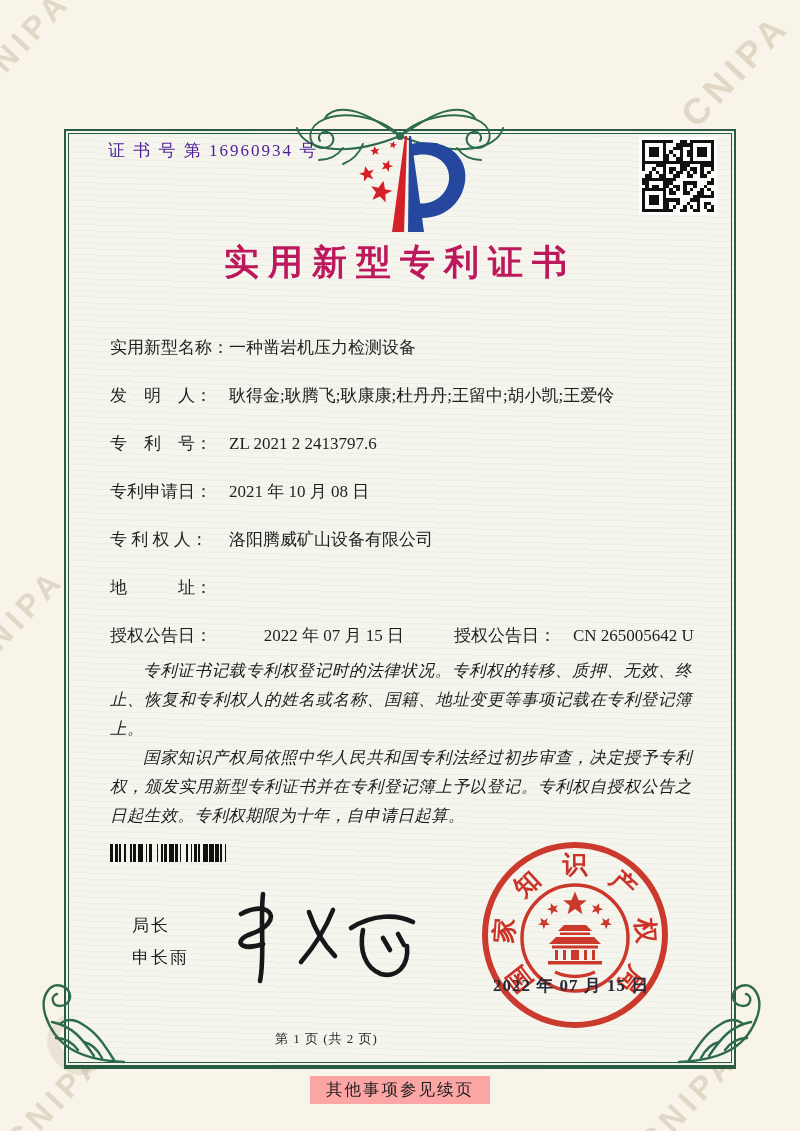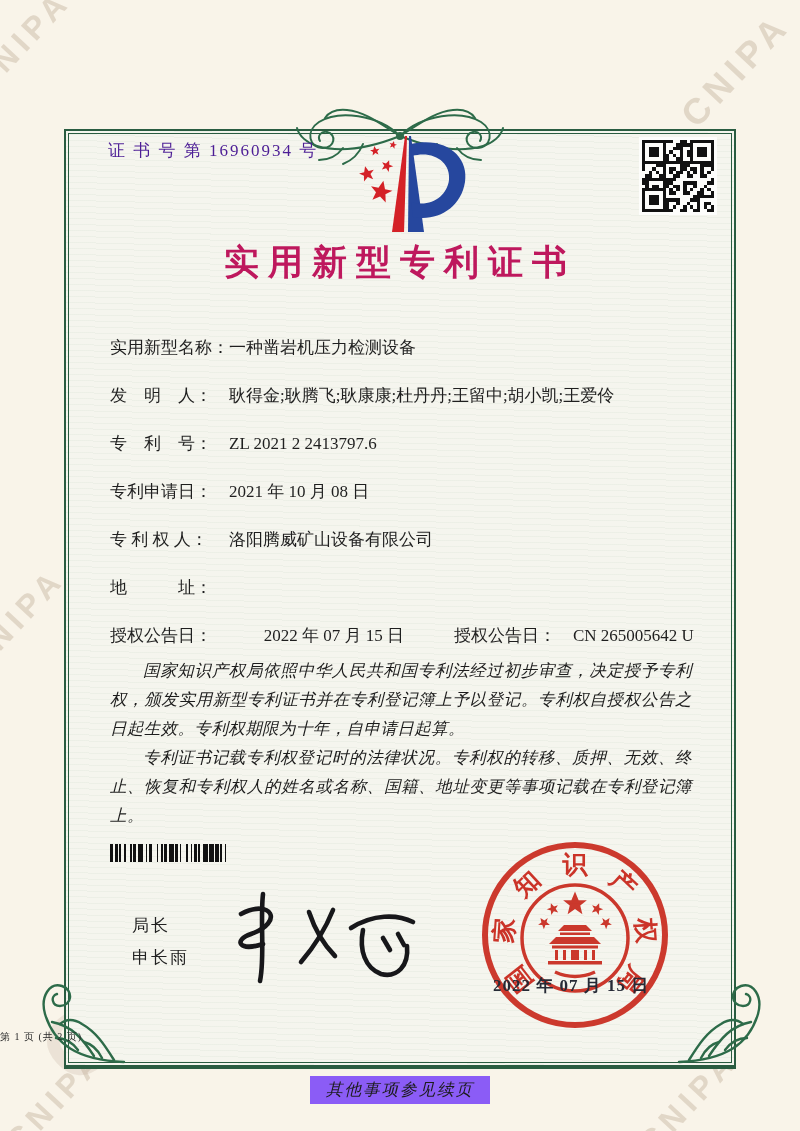--- a/index.html
+++ b/index.html
@@ -63,25 +63,25 @@
   .seal{position:absolute;left:478px;top:838px;width:194px;height:194px;}
   .seal-ring{position:absolute;inset:4px;border:6px solid rgba(200,40,28,.92);border-radius:50%;}
   .seal-char{position:absolute;left:50%;top:50%;width:28px;margin-left:-14px;margin-top:-16px;
     font-size:25px;font-weight:bold;color:rgba(200,40,28,.95);text-align:center;
     font-family:"Liberation Serif",serif;}
   .seal-emblem{position:absolute;left:37px;top:40px;}
   .seal-date{position:absolute;left:493px;top:974px;width:170px;font-size:17px;font-weight:bold;
     color:#262a36;letter-spacing:1px;white-space:nowrap;}
 
   
-  .page-info{position:absolute;left:0;top:1030px;width:653px;text-align:left;
-    font-size:10px;color:#2a2a2a;letter-spacing:1px;}
+  .page-info{position:absolute;left:0;top:1030px;width:653px;text-align:center;
+    font-size:13px;color:#2a2a2a;letter-spacing:1px;}
   .cont-note{position:absolute;left:0;top:1076px;width:800px;text-align:center;}
-  .cont-note span{display:inline-block;background:#8b5cf6;padding:3px 16px;font-size:16.5px;
-    font-style:italic;letter-spacing:2px;color:#1c1c1c;}
+  .cont-note span{display:inline-block;background:#fca5a5;padding:3px 16px;font-size:16.5px;
+    letter-spacing:2px;color:#1c1c1c;}
 </style>
 </head>
 <body>
 
 <div id="page">
 
   <div class="wm wm-company">洛阳腾威矿山设备有限公司</div>
   <div class="wm wm-cnipa-big" style="left:390px;top:560px;font-size:100px;letter-spacing:16px;">CNIPA</div>
   <div class="wm wm-cnipa-big" style="left:55px;top:1015px;font-size:90px;letter-spacing:14px;">CNIPA</div>
   <div class="wm wm-cnipa-sm" style="left:-22px;top:70px;">CNIPA</div>
@@ -424,22 +424,22 @@
     </div>
     <div class="frow">
       <span class="flabel">授权公告日：</span>
       <span class="fvalue fvalue-fixed">2022 年 07 月 15 日</span>
       <span class="flabel flabel2">授权公告日：</span>
       <span class="fvalue">CN 265005642 U</span>
     </div>
   </div>
 
   <div class="paras">
+    <p>专利证书记载专利权登记时的法律状况。专利权的转移、质押、无效、终止、恢复和专利权人的姓名或名称、国籍、地址变更等事项记载在专利登记簿上。</p>
     <p>国家知识产权局依照中华人民共和国专利法经过初步审查，决定授予专利权，颁发实用新型专利证书并在专利登记簿上予以登记。专利权自授权公告之日起生效。专利权期限为十年，自申请日起算。</p>
-    <p>专利证书记载专利权登记时的法律状况。专利权的转移、质押、无效、终止、恢复和专利权人的姓名或名称、国籍、地址变更等事项记载在专利登记簿上。</p>
   </div>
 
   <svg class="barcode" viewBox="0 0 212 18" preserveAspectRatio="none" shape-rendering="crispEdges">
       <rect x="0" y="0" width="3.1" height="18" fill="#111"></rect>
       <rect x="4.65" y="0" width="3.1" height="18" fill="#111"></rect>
       <rect x="9.3" y="0" width="1.55" height="18" fill="#111"></rect>
       <rect x="13.950000000000001" y="0" width="1.55" height="18" fill="#111"></rect>
       <rect x="20.150000000000002" y="0" width="1.55" height="18" fill="#111"></rect>
       <rect x="23.250000000000004" y="0" width="3.1" height="18" fill="#111"></rect>
       <rect x="27.900000000000006" y="0" width="4.65" height="18" fill="#111"></rect>

